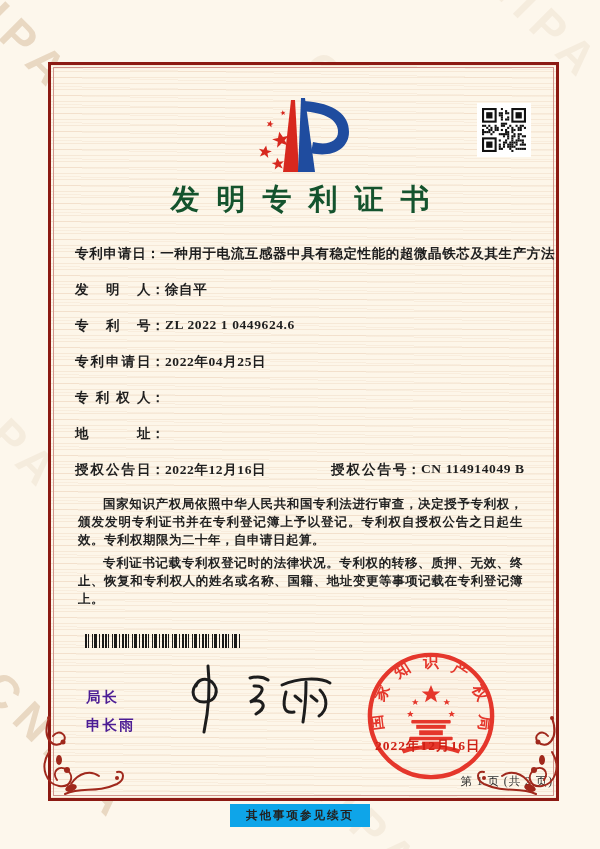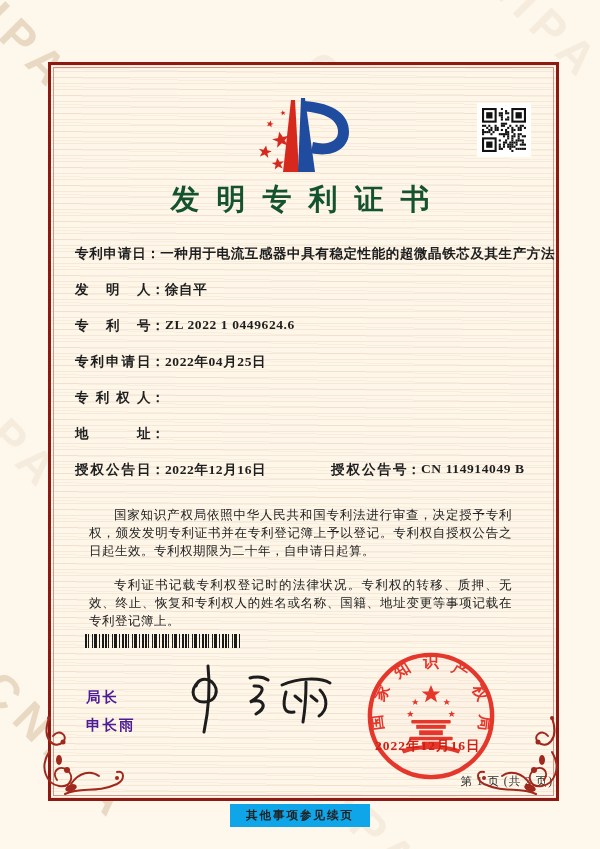--- a/index.html
+++ b/index.html
@@ -40,21 +40,21 @@
   .frow{height:36px;display:flex;align-items:flex-start;font-size:13.5px;font-weight:600;
         letter-spacing:0.5px;color:#1e1e1e;white-space:nowrap;}
   .flabel{display:inline-block;width:76px;text-align:justify;text-align-last:justify;}
   .fcolon{display:inline-block;width:14px;}
   .fvalue{letter-spacing:0.6px;}
   .fvalue-fixed{display:inline-block;width:166px;letter-spacing:0.6px;}
 
   
   .law{position:absolute;left:73px;top:490px;width:455px;z-index:5;
        font-size:12.5px;line-height:18px;letter-spacing:0.5px;color:#222;}
-  .law p{margin:16px;text-indent:2em;text-align:justify;font-weight:400;}
+  .law p{margin:5px;text-indent:2em;text-align:justify;font-weight:700;}
 
   
   .barcode{position:absolute;left:85px;top:634px;width:156px;height:14px;z-index:5;
     background-image:repeating-linear-gradient(90deg,
       #191919 0px,#191919 2px, rgba(0,0,0,0) 2px,rgba(0,0,0,0) 3px,
       #191919 3px,#191919 4px, rgba(0,0,0,0) 4px,rgba(0,0,0,0) 7px,
       #191919 7px,#191919 8px, rgba(0,0,0,0) 8px,rgba(0,0,0,0) 9px,
       #191919 9px,#191919 12px, rgba(0,0,0,0) 12px,rgba(0,0,0,0) 14px,
       #191919 14px,#191919 15px, rgba(0,0,0,0) 15px,rgba(0,0,0,0) 17px,
       #191919 17px,#191919 19px, rgba(0,0,0,0) 19px,rgba(0,0,0,0) 20px);}

